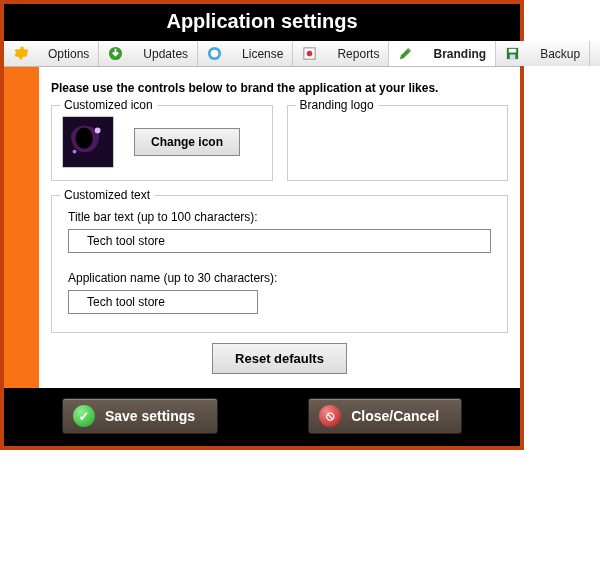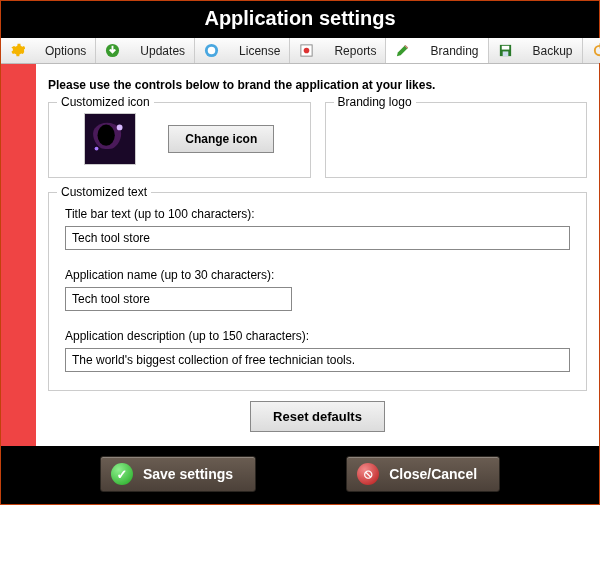--- a/index.html
+++ b/index.html
@@ -1,36 +1,36 @@
 <!DOCTYPE html>
 <html><head>
 <meta charset="utf-8">
 <style>
 * { box-sizing: border-box; margin: 0; padding: 0; }
 body { background: #fff; font-family: Arial, sans-serif; font-size: 12px; color: #000; }
-.window { width: 600px; background: #ef4444; border: 1px solid #c2410c; }
+.window { width: 524px; background: #f97316; border: 4px solid #c2410c; }
 .titlebar { background: #000; color: #fff; font-size: 20px; font-weight: bold; text-align: center; padding: 6px 0 8px; }
 .tabs { display: flex; background: linear-gradient(#fefefe, #e8e8e8); border-bottom: 1px solid #bbb; }
 .tab { display: flex; align-items: center; gap: 20px; padding: 5px 9px; border-right: 1px solid #ccc; cursor: pointer; font-size: 12px; color: #222; background: linear-gradient(#fdfdfd,#e6e6e6); }
-.tab.active { background: #fff; font-weight: normal; justify-content: flex-end; }
+.tab.active { background: #fff; font-weight: bold; justify-content: flex-end; }
 .tab .ticon { width: 15px; height: 15px; display: inline-block; }
 .content { background: #fff; padding: 10px 12px 8px; margin-left: 35px; }
 .intro { font-weight: bold; font-size: 12px; margin: 4px 0 10px; }
 .row2 { display: flex; gap: 14px; }
 .fs { border: 1px solid #ccc; padding: 10px 10px 12px; position: relative; }
 .fs .legend { position: absolute; top: -8px; left: 8px; background: #fff; padding: 0 4px; font-size: 12px; }
-.iconbox { display: flex; align-items: center; gap: 32px; justify-content: center; }
+.iconbox { display: flex; align-items: center; gap: 20px; }
 .thumb { width: 52px; height: 52px; border: 1px solid #ccc; background: #eee; display: flex; align-items: center; justify-content: center; overflow: hidden; }
 .btn-grey { background: linear-gradient(#f3f3f3,#dcdcdc); border: 1px solid #888; padding: 6px 16px; font-weight: bold; font-size: 12px; cursor: pointer; font-family: inherit; }
 .btn-grey.lg { padding: 7px 22px; font-size: 13px; }
 .fs.text { margin-top: 14px; padding: 14px 16px 18px; }
 .field { margin-bottom: 18px; }
 .field:last-child { margin-bottom: 0; }
 .flabel { font-size: 12px; margin-bottom: 5px; }
-.tinput { width: 100%; border: 1px solid #888; padding: 4px 6px; font-size: 12px; font-family: inherit; }
+.tinput { width: 100%; border: 1px solid #888; padding: 4px 18px; font-size: 12px; font-family: inherit; }
 .reset-wrap { text-align: center; padding: 10px 0 6px; }
 .footer { background: #000; padding: 10px 0 12px; display: flex; justify-content: center; gap: 90px; }
 .btn-dark { display: flex; align-items: center; gap: 10px; background: linear-gradient(#6a5d52,#4c4139); color: #fff; font-weight: bold; font-size: 14px; border: 1px solid #2a2520; border-radius: 3px; padding: 6px 22px 6px 10px; cursor: pointer; box-shadow: inset 0 1px 0 rgba(255,255,255,.25); font-family: inherit; }
 .cicon { width: 22px; height: 22px; border-radius: 50%; display: inline-flex; align-items: center; justify-content: center; font-size: 13px; font-weight: bold; color: #fff; }
 .cicon.green { background: radial-gradient(circle at 35% 30%, #8ef08e, #1fa51f); }
 .cicon.red { background: radial-gradient(circle at 35% 30%, #f28a8a, #b51515); }
 </style>
 </head>
 <body>
 
@@ -115,24 +115,20 @@
     <div class="fs text">
       <div class="legend">Customized text</div>
       <div class="field">
         <div class="flabel">Title bar text (up to 100 characters):</div>
         <input type="text" class="tinput" value="Tech tool store" style="">
       </div>
       <div class="field">
         <div class="flabel">Application name (up to 30 characters):</div>
         <input type="text" class="tinput" style="width: 45%;" value="Tech tool store">
       </div>
-      <div class="field">
-        <div class="flabel">Application description (up to 150 characters):</div>
-        <input type="text" class="tinput" value="The world's biggest collection of free technician tools." style="">
-      </div>
     </div>
 
     <div class="reset-wrap">
       <button class="btn-grey lg">Reset defaults</button>
     </div>
   </div>
 
   <div class="footer">
     <button class="btn-dark">
       <span class="cicon green">✓</span>

